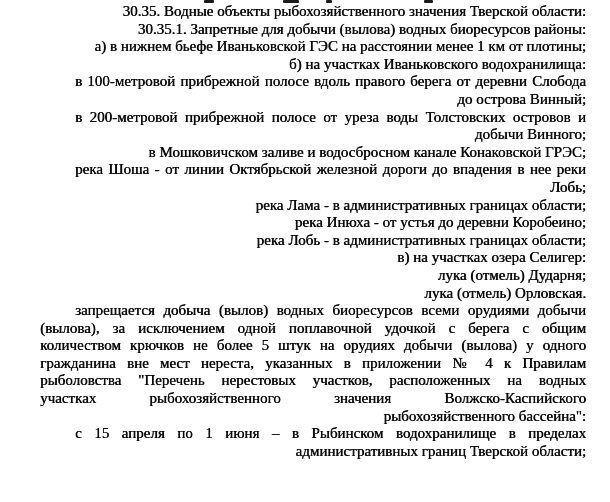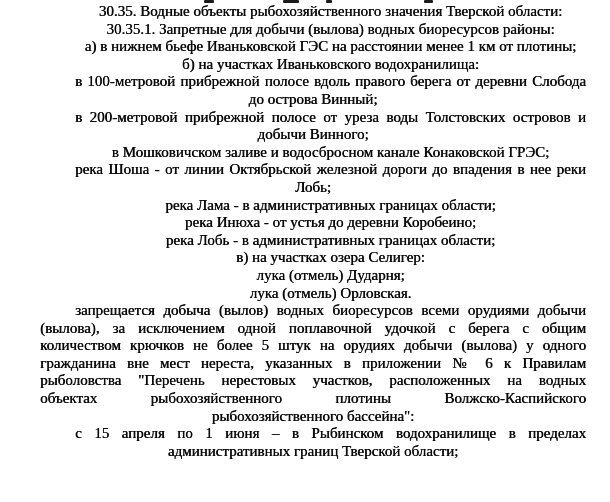--- a/index.html
+++ b/index.html
@@ -20,21 +20,21 @@
     position: absolute;
     left: 40px;
     top: 3px;
     width: 546px;
     font-size: 15px;
     line-height: 17.6px;
     
     text-shadow: 0.4px 0 0 currentColor;
   }
   .line {
-    text-align: center;
+    text-align: right;
     min-height: 17.6px;
   }
   .line.indent {
     text-indent: 35px;
   }
   .line.justify {
     text-align: justify;
     text-align-last: justify;
   }
   
@@ -77,20 +77,20 @@
       <div class="line">Лобь;</div>
       <div class="line indent">река Лама - в административных границах области;</div>
       <div class="line indent">река Инюха - от устья до деревни Коробеино;</div>
       <div class="line indent">река Лобь - в административных границах области;</div>
       <div class="line indent">в) на участках озера Селигер:</div>
       <div class="line indent">лука (отмель) Дударня;</div>
       <div class="line indent">лука (отмель) Орловская.</div>
       <div class="line indent justify">запрещается добыча (вылов) водных биоресурсов всеми орудиями добычи</div>
       <div class="line justify">(вылова), за исключением одной поплавочной удочкой с берега с общим</div>
       <div class="line justify">количеством крючков не более 5 штук на орудиях добычи (вылова) у одного</div>
-      <div class="line justify">гражданина вне мест нереста, указанных в приложении № 6 к Правилам</div>
+      <div class="line justify">гражданина вне мест нереста, указанных в приложении № 4 к Правилам</div>
       <div class="line justify">рыболовства "Перечень нерестовых участков, расположенных на водных</div>
-      <div class="line justify">объектах рыбохозяйственного плотины Волжско-Каспийского</div>
+      <div class="line justify">участках рыбохозяйственного значения Волжско-Каспийского</div>
       <div class="line">рыбохозяйственного бассейна":</div>
       <div class="line indent justify">с 15 апреля по 1 июня – в Рыбинском водохранилище в пределах</div>
       <div class="line">административных границ Тверской области;</div>
     </div>
 </div>
 
 </body></html>

